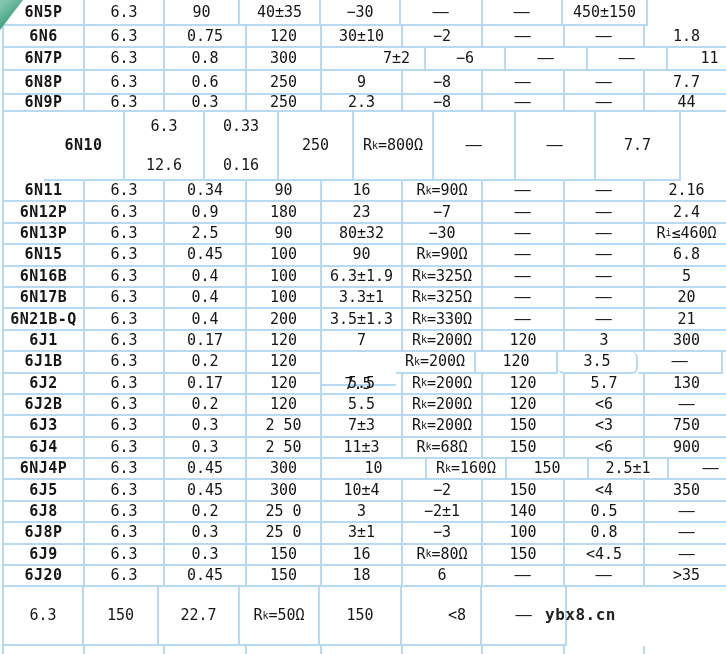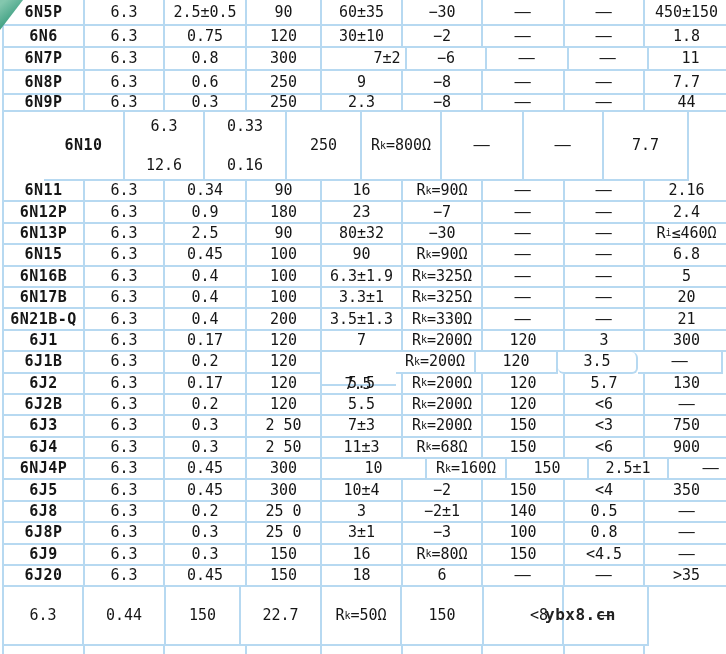--- a/index.html
+++ b/index.html
@@ -41,23 +41,22 @@
   }
 </style>
 </head>
 <body>
 
 <div id="app">
   <div id="tablewrap">
       <div class="row" style="height: 26px;">
         <div class="cell name" style="width: 81px;">6N5P</div>
         <div class="cell" style="width: 80px;">6.3</div>
-        <div class="cell" style="width: 82px;">2.5±0.5</div>
         <div class="cell" style="width: 75px;">90</div>
-        <div class="cell" style="width: 81px;">60±35</div>
+        <div class="cell" style="width: 81px;">40±35</div>
         <div class="cell" style="width: 80px;">−30</div>
         <div class="cell" style="width: 82px;"><span class="dash">—</span></div>
         <div class="cell" style="width: 80px;"><span class="dash">—</span></div>
         <div class="cell" style="width: 85px;">450±150</div>
       </div>
       <div class="row" style="height: 22px;">
         <div class="cell name" style="width: 81px;">6N6</div>
         <div class="cell" style="width: 80px;">6.3</div>
         <div class="cell" style="width: 82px;">0.75</div>
         <div class="cell" style="width: 75px;">120</div>
@@ -65,21 +64,21 @@
         <div class="cell" style="width: 80px;">−2</div>
         <div class="cell" style="width: 82px;"><span class="dash">—</span></div>
         <div class="cell" style="width: 80px;"><span class="dash">—</span></div>
         <div class="cell" style="width: 85px;">1.8</div>
       </div>
       <div class="row" style="height: 23px;">
         <div class="cell name" style="width: 81px;">6N7P</div>
         <div class="cell" style="width: 80px;">6.3</div>
         <div class="cell" style="width: 82px;">0.8</div>
         <div class="cell" style="width: 75px;">300</div>
-        <div class="cell" style="width: 85px; padding-left: 47px;">7±2</div>
+        <div class="cell" style="width: 104px; padding-left: 47px;">7±2</div>
         <div class="cell" style="width: 80px;">−6</div>
         <div class="cell" style="width: 82px;"><span class="dash">—</span></div>
         <div class="cell" style="width: 80px;"><span class="dash">—</span></div>
         <div class="cell" style="width: 85px;">11</div>
       </div>
       <div class="row" style="height: 24px;">
         <div class="cell name" style="width: 81px;">6N8P</div>
         <div class="cell" style="width: 80px;">6.3</div>
         <div class="cell" style="width: 82px;">0.6</div>
         <div class="cell" style="width: 75px;">250</div>
@@ -96,21 +95,21 @@
         <div class="cell" style="width: 75px;">250</div>
         <div class="cell" style="width: 81px;">2.3</div>
         <div class="cell" style="width: 80px;">−8</div>
         <div class="cell" style="width: 82px;"><span class="dash">—</span></div>
         <div class="cell" style="width: 80px;"><span class="dash">—</span></div>
         <div class="cell" style="width: 85px;">44</div>
       </div>
       <div class="row" style="height: 69px;">
         <div class="cell name" style="width: 81px; margin-left: 40px;">6N10</div>
         <div class="cell dual" style="width: 80px;"><span>6.3</span><span>12.6</span></div>
-        <div class="cell dual" style="width: 82px;"><span>0.33</span><span>0.16</span></div>
+        <div class="cell dual" style="width: 74px;"><span>0.33</span><span>0.16</span></div>
         <div class="cell" style="width: 75px;">250</div>
         <div class="cell" style="width: 80px;">R<sub>k</sub>=800Ω</div>
         <div class="cell" style="width: 82px;"><span class="dash">—</span></div>
         <div class="cell" style="width: 80px;"><span class="dash">—</span></div>
         <div class="cell" style="width: 85px;">7.7</div>
       </div>
       <div class="row" style="height: 21.4px;">
         <div class="cell name" style="width: 81px;">6N11</div>
         <div class="cell" style="width: 80px;">6.3</div>
         <div class="cell" style="width: 82px;">0.34</div>
@@ -314,21 +313,20 @@
         <div class="cell" style="width: 82px;">0.45</div>
         <div class="cell" style="width: 75px;">150</div>
         <div class="cell" style="width: 81px;">18</div>
         <div class="cell" style="width: 80px;">6</div>
         <div class="cell" style="width: 82px;"><span class="dash">—</span></div>
         <div class="cell" style="width: 80px;"><span class="dash">—</span></div>
         <div class="cell" style="width: 85px;">&gt;35</div>
       </div>
       <div class="row" style="height: 59px;">
         <div class="cell" style="width: 80px;">6.3</div>
-        <div class="cell" style="width: 82px;">0.44</div>
         <div class="cell" style="width: 75px;">150</div>
         <div class="cell" style="width: 81px;">22.7</div>
         <div class="cell" style="width: 80px;">R<sub>k</sub>=50Ω</div>
         <div class="cell" style="width: 82px;">150</div>
         <div class="cell shift" style="width: 80px;">&lt;8</div>
         <div class="cell" style="width: 85px;"><span class="dash">—</span></div>
       </div>
       <div class="row" style="height: 12px;">
         <div class="cell" style="width: 81px;"></div>
         <div class="cell" style="width: 80px;"></div>

